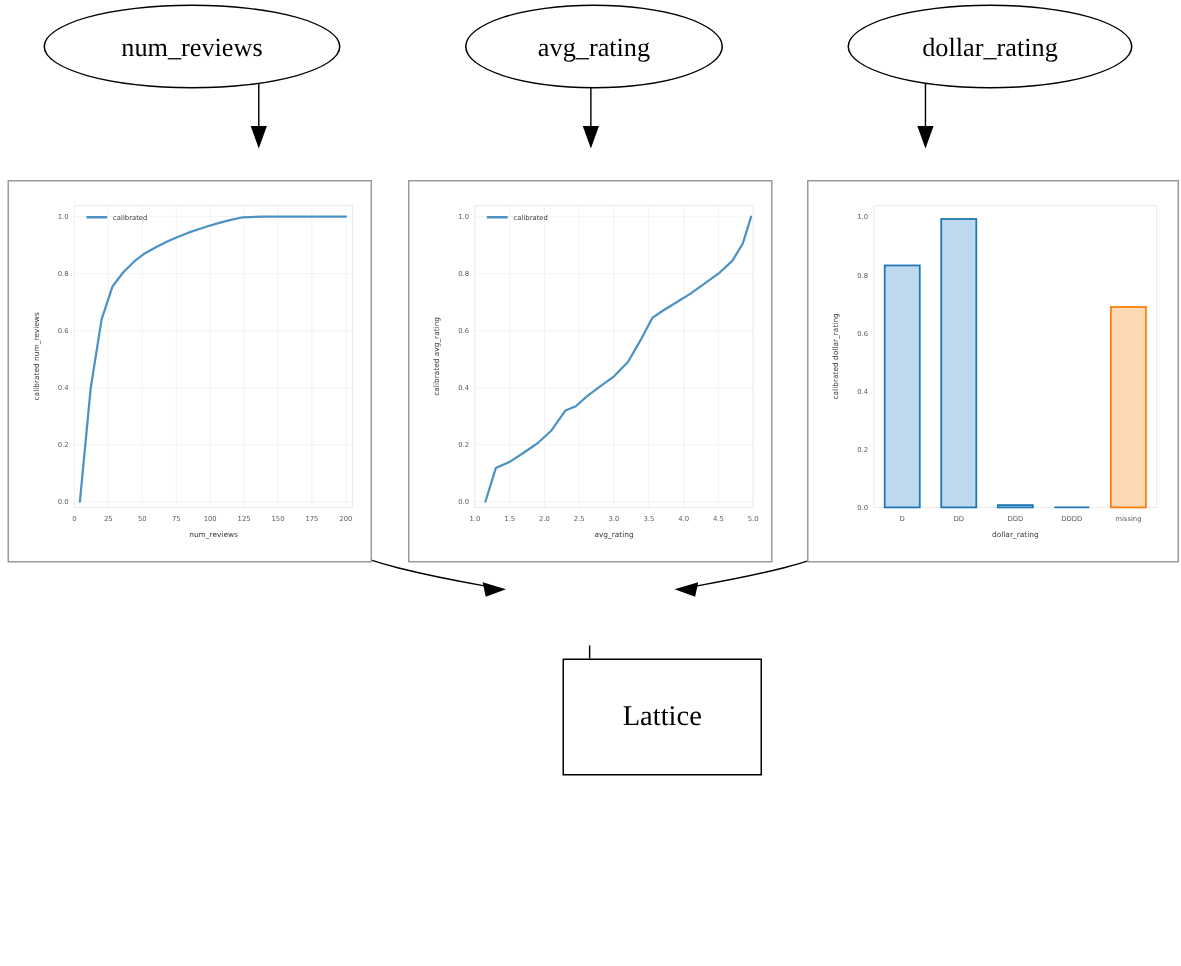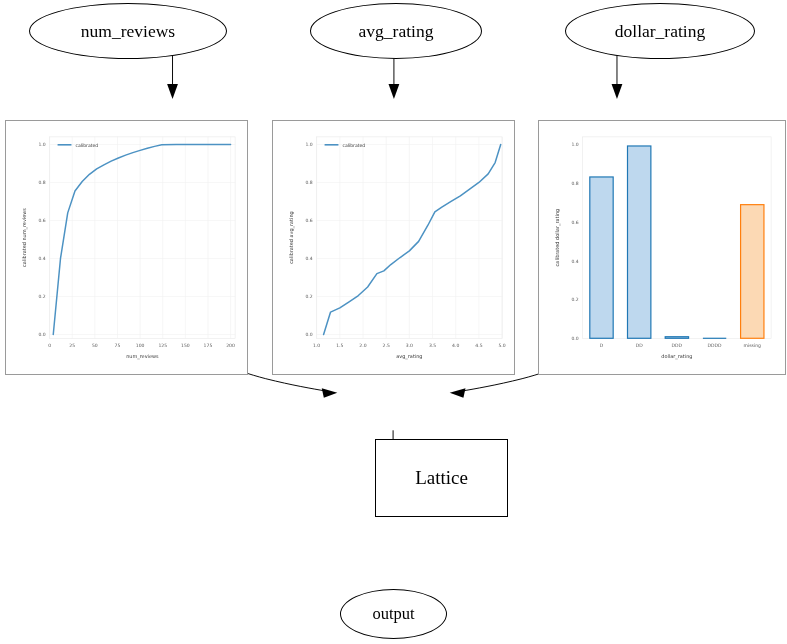--- a/index.html
+++ b/index.html
@@ -223,17 +223,14 @@
           <text x="139" y="239" text-anchor="middle" class="axis-title">dollar_rating</text>
           <text x="20" y="117.5" text-anchor="middle" transform="rotate(-90 20 117.5)" class="axis-title">calibrated dollar_rating</text>
         </g>
     </svg>
   </div>
 
   <div class="node-box" id="node-lattice">
     <span>Lattice</span>
   </div>
 
-  <div class="node-ellipse" id="node-output">
-    <span>output</span>
-  </div>
 
 </div>
 
 </body></html>

